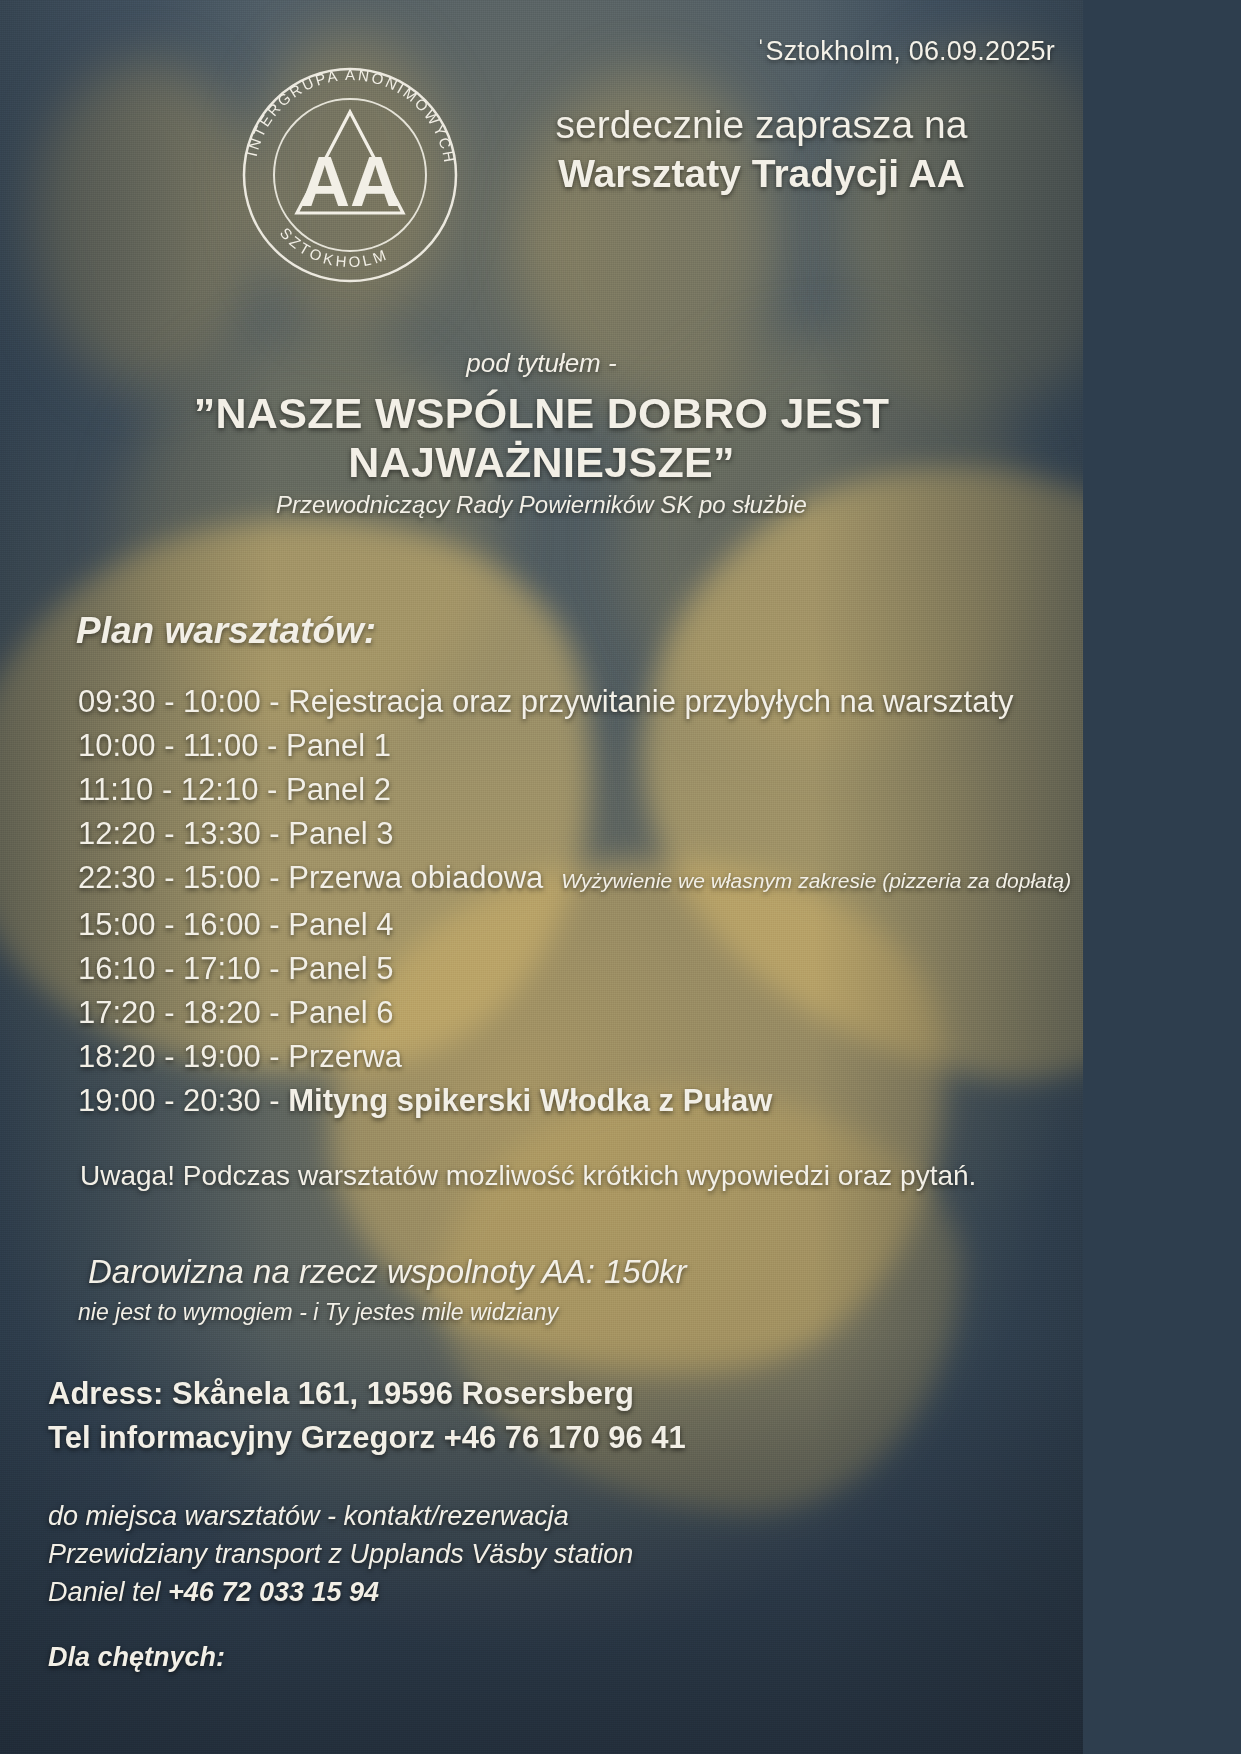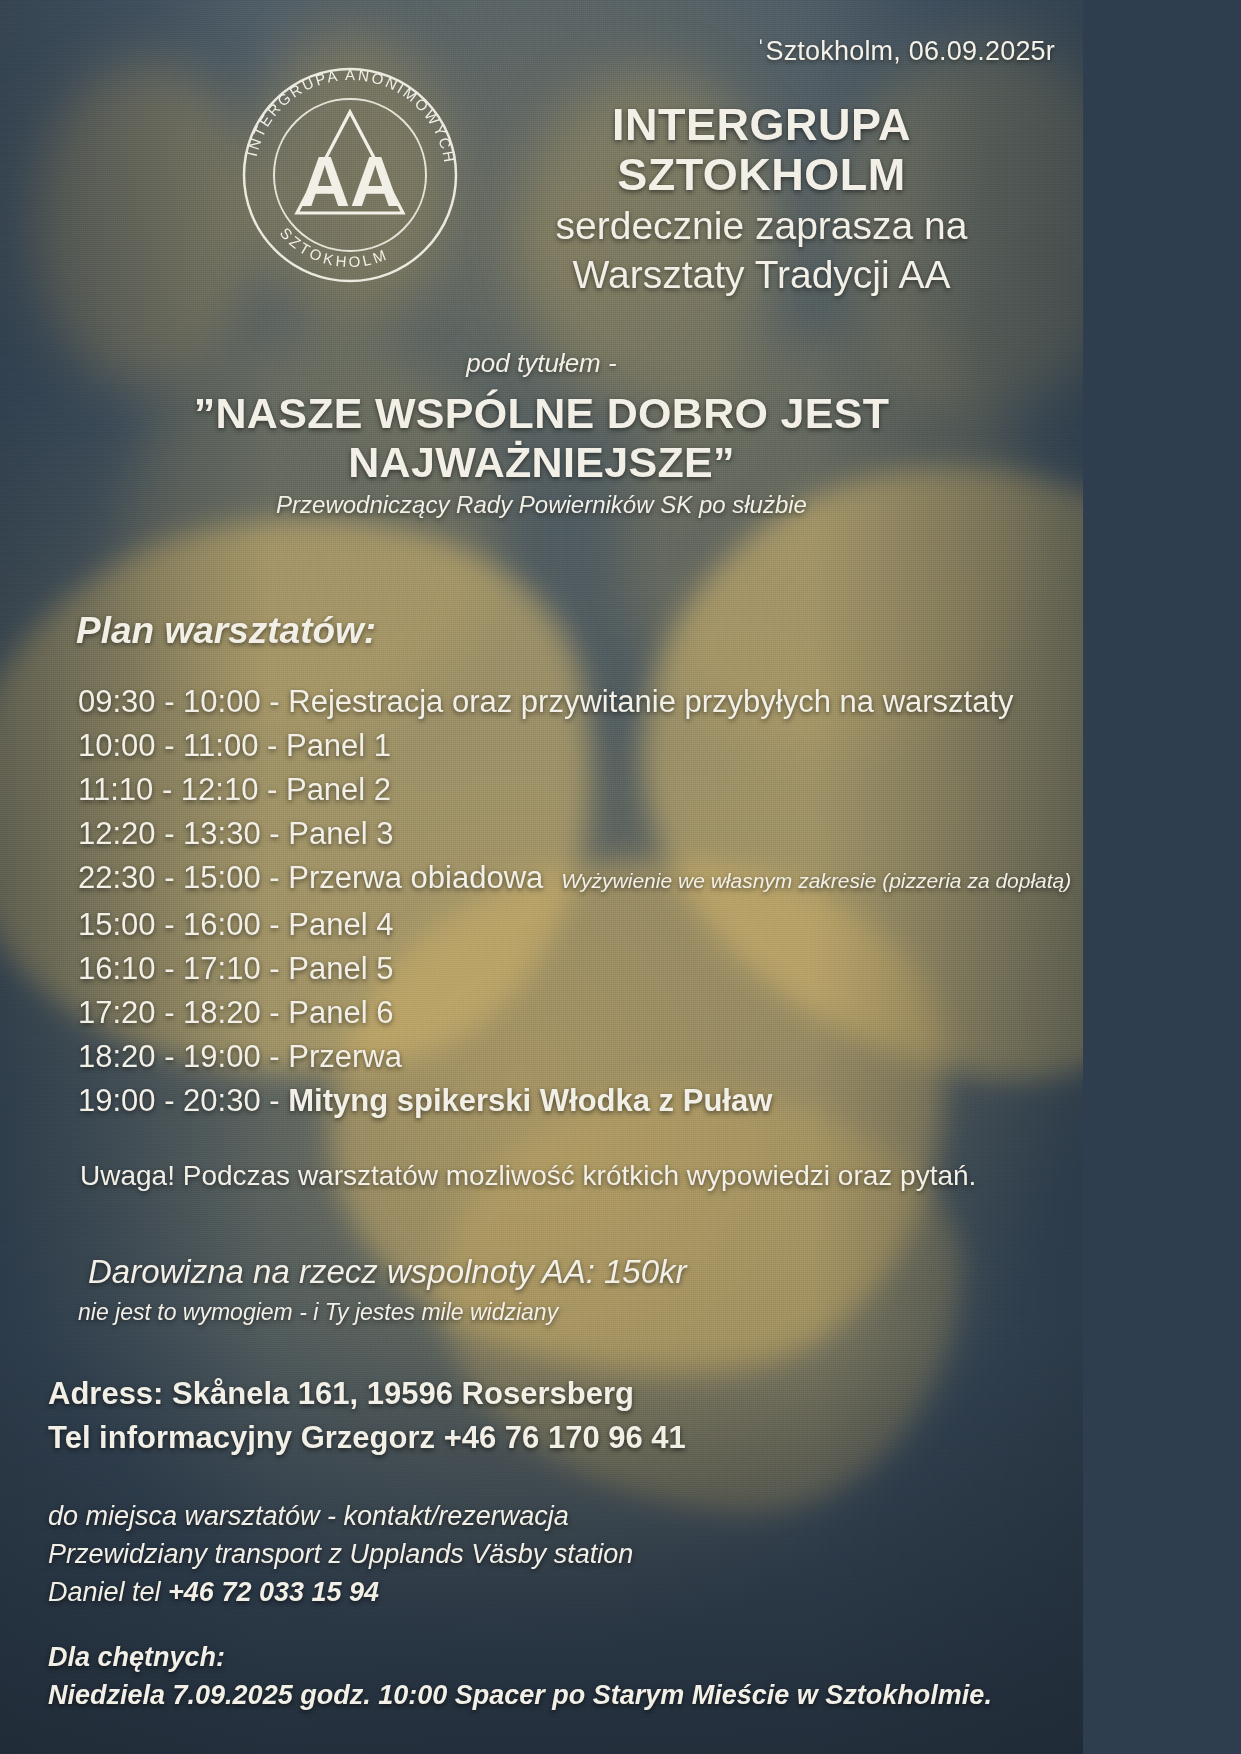--- a/index.html
+++ b/index.html
@@ -90,21 +90,21 @@
   .header {
     position: absolute;
     left: 470px;
     right: 30px;
     top: 100px;
     text-align: center;
     text-shadow: 0 2px 5px rgba(0,0,0,0.5);
   }
   .header .l1 { font-size: 45px; font-weight: bold; letter-spacing: 0.5px; line-height: 1.12; }
   .header .l2 { font-size: 39px; font-weight: normal; line-height: 1.2; margin-top: 2px; }
-  .header .l3 { font-size: 39px; font-weight: normal; line-height: 1.2; margin-top: 2px; }
+  .header .l3 { font-size: 39px; font-weight: bold; line-height: 1.2; margin-top: 2px; }
 
   .subtitle-wrap {
     position: absolute;
     left: 0; right: 0;
     top: 348px;
     text-align: center;
     text-shadow: 0 2px 5px rgba(0,0,0,0.5);
   }
   .pod { font-size: 26px; font-style: italic; }
   .maintitle {
@@ -242,21 +242,20 @@
           <textPath href="#arcTop" startOffset="6%">INTERGRUPA ANONIMOWYCH ALKOHOL</textPath>
         </text>
         <text font-family="Liberation Sans, sans-serif" font-size="15" letter-spacing="3.2" fill="#f2efe6">
           <textPath href="#arcBottom" startOffset="22%">SZTOKHOLM</textPath>
         </text>
         <text x="125" y="156" text-anchor="middle" font-family="Liberation Sans, sans-serif" font-size="70" font-weight="bold" fill="#f2efe6">AA</text>
       </svg>
     </div>
 
     <div class="header">
-      <div class="l1">INTERGRUPA SZTOKHOLM</div>
       <div class="l2">serdecznie zaprasza na</div>
       <div class="l3">Warsztaty Tradycji AA</div>
     </div>
 
     <div class="subtitle-wrap">
       <div class="pod">pod tytułem -</div>
       <div class="maintitle">”NASZE WSPÓLNE DOBRO JEST NAJWAŻNIEJSZE”</div>
     </div>
 
     <div class="guest-wrap">
@@ -293,17 +292,16 @@
     <div class="transport">
       <div>do miejsca warsztatów - kontakt/rezerwacja</div>
       <div>Przewidziany transport z Upplands Väsby station</div>
       <div>
         <span>Daniel tel </span><b>+46 72 033 15 94</b>
       </div>
     </div>
 
     <div class="extra">
       <div>Dla chętnych:</div>
-      <div>Niedziela 7.09.2025 godz. 10:00 Spacer po Starym Mieście w Sztokholmie.</div>
     </div>
 
   </div>
 </div>
 
 </body></html>

